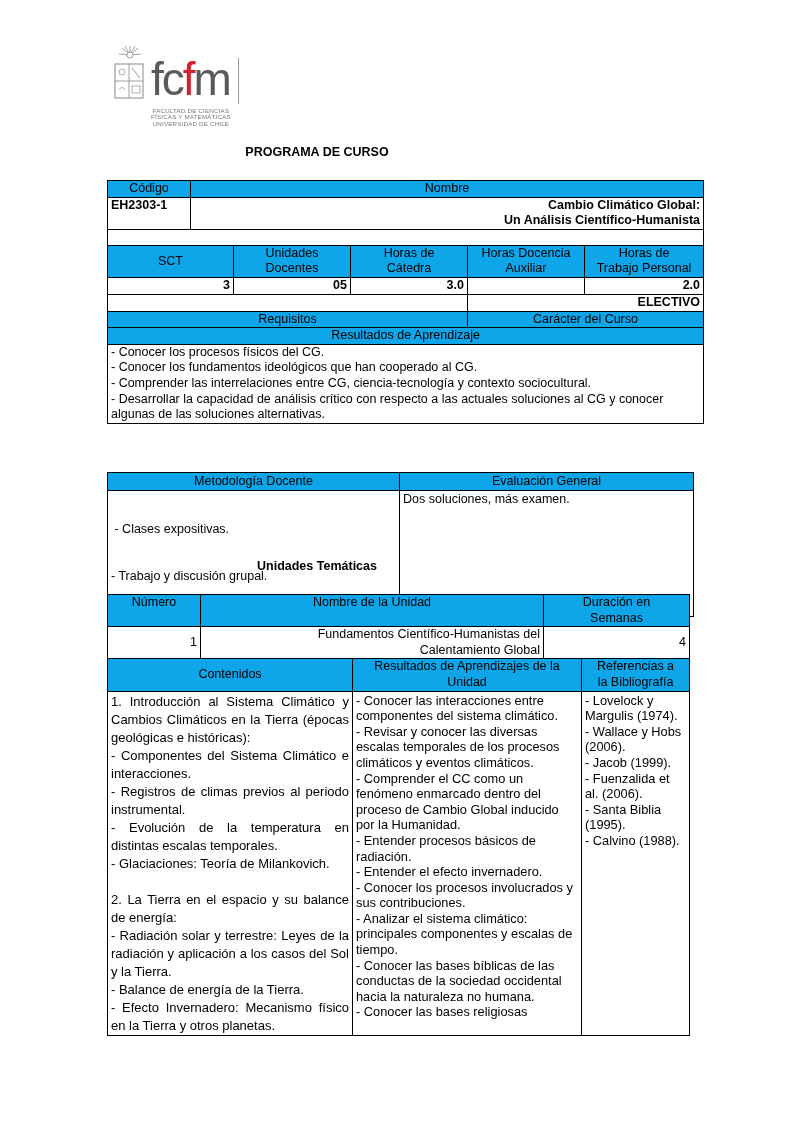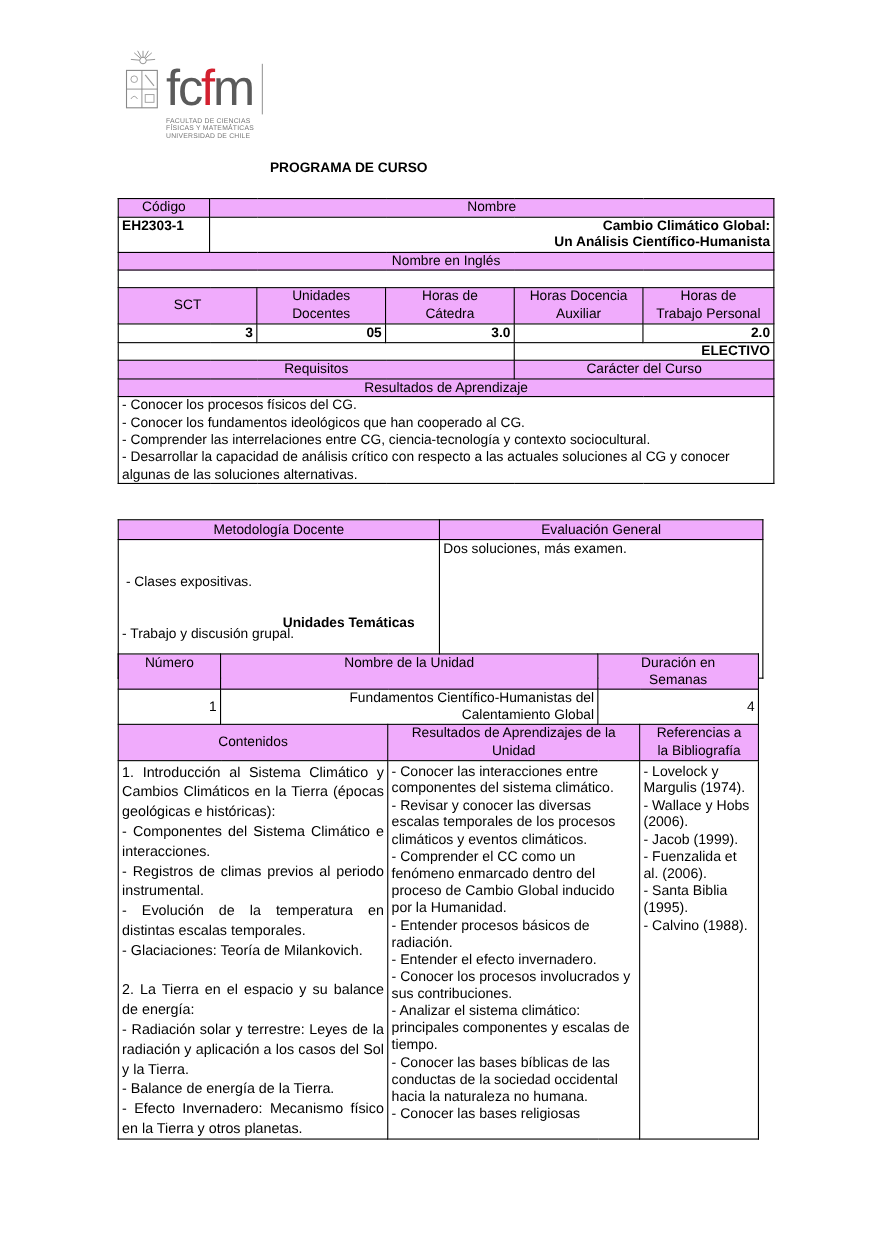--- a/index.html
+++ b/index.html
@@ -1,35 +1,35 @@
 <!DOCTYPE html>
 <html><head>
 <meta charset="utf-8">
 <style>
   html, body { margin: 0; padding: 0; background: #ffffff; }
   body {
     width: 800px; height: 1132px; position: relative; overflow: hidden;
     font-family: "Liberation Sans", sans-serif; color: #000;
   }
-  .abs { position: absolute; }
+  .abs { position: absolute; text-align: center; }
   
   #logo { left: 112px; top: 46px; width: 130px; height: 84px; }
   #logo .shield { position: absolute; left: 2px; top: 14px; width: 30px; height: 40px; }
   #logo .sun { position: absolute; left: 6px; top: 0; width: 24px; height: 18px; }
   #logo .brand { position: absolute; left: 39px; top: 10px; font-size: 46px; line-height: 46px;
     font-family: "Liberation Sans", sans-serif; color: #5a5a5a; letter-spacing: -2px; font-weight: normal; }
   #logo .brand .red { color: #d3202f; }
   #logo .vline { position: absolute; left: 126px; top: 12px; width: 1px; height: 46px; background: #9a9a9a; }
   #logo .sub { position: absolute; left: 39px; top: 62px; font-size: 6.2px; line-height: 6.4px; color: #777; letter-spacing: 0.2px; white-space: nowrap; }
 
   .doc-title { left: 0; width: 634px; text-align: center; font-weight: bold; font-size: 12.5px; }
 
   table { border-collapse: collapse; position: absolute; table-layout: fixed; }
   td { border: 1.5px solid #000; padding: 0 3px; font-size: 12.5px; line-height: 15.6px; vertical-align: top; }
-  td.h { background: #f0abfc; text-align: center; vertical-align: middle; }
+  td.h { background: #0ea5e9; text-align: center; vertical-align: middle; }
   td.c { text-align: right; }
   td.b { font-weight: bold; }
   td.mid { vertical-align: middle; }
 
   #t1 { left: 107px; top: 180px; width: 596px; }
   #t2 { left: 107px; top: 472px; width: 586px; }
   #t3 { left: 107px; top: 594px; width: 582px; }
 
   .just { text-align: justify; margin-top: 36px; }
   .list-line { display: block; }
@@ -86,23 +86,20 @@
     <td class="h" colspan="5">Nombre</td>
   </tr>
   <tr style="height:30px">
     <td class="b">EH2303-1</td>
     <td class="b c" colspan="5">
       <div>Cambio Climático Global:</div>
       <div>Un Análisis Científico-Humanista</div>
     </td>
   </tr>
   <tr style="height:16px">
-    <td class="h" colspan="6">Nombre en Inglés</td>
-  </tr>
-  <tr style="height:16px">
     <td colspan="6"></td>
   </tr>
   <tr style="height:32px">
     <td class="h" colspan="2">SCT</td>
     <td class="h">
           <div>Unidades</div>
           <div>Docentes</div>
         </td>
     <td class="h">
           <div>Horas de</div>

